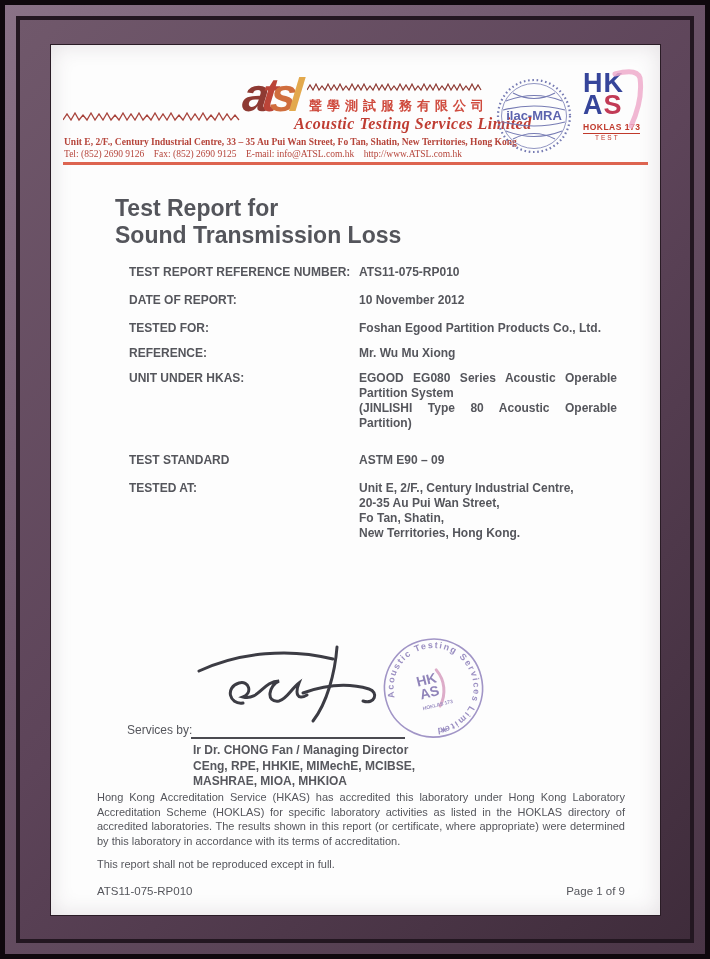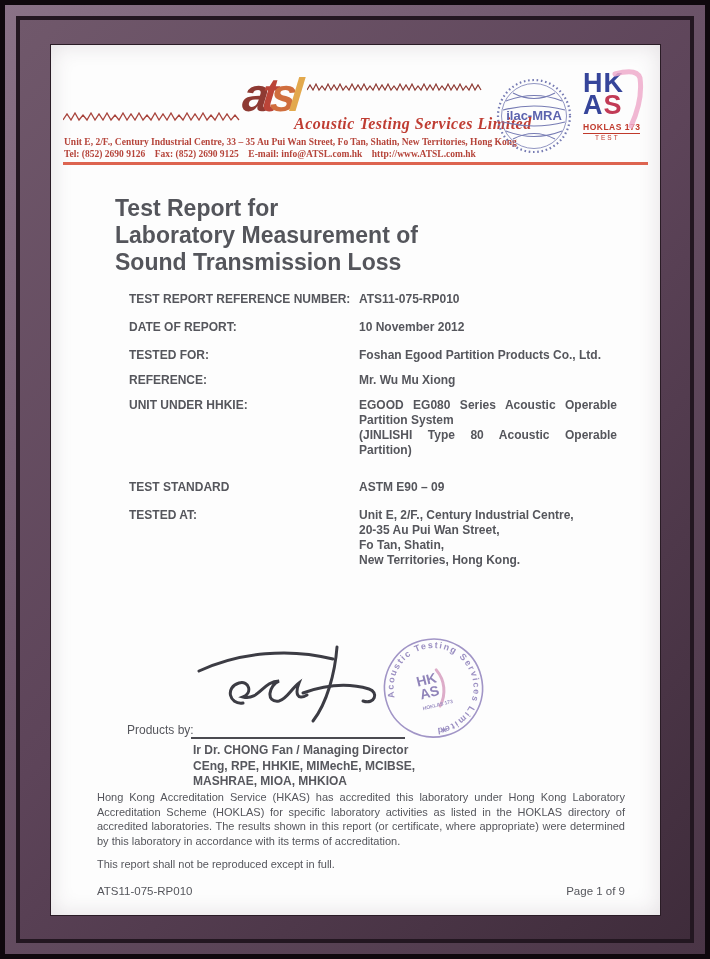--- a/index.html
+++ b/index.html
@@ -16,21 +16,21 @@
   
   .atsl{left:192px;top:26px;font-size:47px;font-weight:bold;font-style:italic;
         letter-spacing:-7px;transform:skewX(-6deg);line-height:1;}
   .atsl span{display:inline-block;}
   .a-a{color:#8e3a33}.a-t{color:#bb4438}.a-s{color:#d06e3e}.a-l{color:#e3a94d}
   .zh{left:258px;top:52px;font-size:13px;font-weight:bold;letter-spacing:5px;color:#cf4b3e;
       font-family:"DejaVu Sans",sans-serif;}
   .en{left:243px;top:70px;font-size:16px;font-weight:bold;font-style:italic;color:#bf3d33;
       font-family:"Liberation Serif",serif;letter-spacing:.5px;}
   .addr1{left:13px;top:92px;font-size:9.5px;color:#b5443a;font-family:"Liberation Serif",serif;font-weight:bold;}
-  .addr2{left:13px;top:104px;font-size:9.5px;color:#b5443a;font-family:"Liberation Serif",serif;font-weight:bold;white-space:pre;}
+  .addr2{left:13px;top:104px;font-size:9.5px;color:#b5443a;font-family:"Liberation Serif",serif;font-weight:normal;white-space:pre;}
   .rule{left:12px;top:117px;width:585px;height:2.5px;background:#dd6450;}
   .hkas{left:532px;top:27px;width:70px;text-align:left;}
   .hkas-letters{position:relative;font-weight:900;font-size:27px;line-height:.82;letter-spacing:1px;color:#36459a;}
   .hkas-letters .s{color:#c23b56;}
   .hkas-swoosh{position:absolute;left:20px;top:-4px;}
   .hoklas{margin-top:5px;font-size:8.5px;font-weight:bold;color:#c0392b;letter-spacing:.5px;
           border-bottom:1px solid #c0392b;display:inline-block;padding-bottom:1px;}
   .hoklas-sub{font-size:6.5px;color:#c0392b;letter-spacing:2px;margin-left:12px;}
   
   .content{left:64px;top:150px;width:502px;color:#55565c;}
@@ -72,20 +72,21 @@
     </svg>
 
     <div class="abs atsl">
       <span class="a-a">a</span><span class="a-t">t</span><span class="a-s">s</span><span class="a-l">l</span>
     </div>
 
     <svg class="abs" style="left:256px;top:36px" width="180" height="14" viewBox="0 0 180 14">
       <path d="M0 9 l3 -5 l3 5 l3 -6 l3 6 l3 -4 l3 4 l3 -6 l3 6 l3 -5 l3 5 l3 -6 l3 6 l3 -4 l3 4 l3 -6 l3 6 l3 -5 l3 5 l3 -6 l3 6 l3 -4 l3 4 l3 -6 l3 6 l3 -5 l3 5 l3 -6 l3 6 l3 -4 l3 4 l3 -6 l3 6 l3 -5 l3 5 l3 -6 l3 6 l3 -4 l3 4 l3 -6 l3 6 l3 -5 l3 5 l3 -6 l3 6 l3 -4 l3 4 l3 -6 l3 6 l3 -5 l3 5 l3 -6 l3 6 l3 -4 l3 4 l3 -6 l3 6 l3 -5 l3 5" fill="none" stroke="#8e3a33" stroke-width="1.2"></path>
     </svg>
 
+    <div class="abs zh">聲學測試服務有限公司</div>
     <div class="abs en">Acoustic Testing Services Limited</div>
     <div class="abs addr1">Unit E, 2/F., Century Industrial Centre, 33 – 35 Au Pui Wan Street, Fo Tan, Shatin, New Territories, Hong Kong</div>
     <div class="abs addr2">Tel: (852) 2690 9126    Fax: (852) 2690 9125    E-mail: info@ATSL.com.hk    http://www.ATSL.com.hk</div>
 
     <svg class="abs" style="left:444px;top:32px" width="78" height="78" viewBox="0 0 78 78">
       <g fill="none" stroke="#767bb3">
         <circle cx="39" cy="39" r="36" stroke-width="2.2" stroke-dasharray="1.6 2.7"></circle>
         <circle cx="39" cy="39" r="32.5" stroke-width="0.8"></circle>
         <path d="M18 16 Q39 27 60 16" stroke-width="1.1"></path>
         <path d="M11 24 Q39 13 67 24" stroke-width="1.1"></path>
@@ -107,42 +108,41 @@
       </div>
       <div class="hoklas">HOKLAS 173</div>
       <div class="hoklas-sub">TEST</div>
     </div>
 
     <div class="abs rule"></div>
 
     <div class="abs content">
       <h1 class="title">
         <div>Test Report for</div>
-        <div>Laboratory Measurement of</div>
         <div>Sound Transmission Loss</div>
       </h1>
 
       <div class="row mb15">
         <div class="lbl">TEST REPORT REFERENCE NUMBER:</div>
         <div class="val">ATS11-075-RP010</div>
       </div>
       <div class="row mb15">
         <div class="lbl">DATE OF REPORT:</div>
         <div class="val">10 November 2012</div>
       </div>
       <div class="row mb10">
         <div class="lbl">TESTED FOR:</div>
         <div class="val">Foshan Egood Partition Products Co., Ltd.</div>
       </div>
       <div class="row mb10">
         <div class="lbl">REFERENCE:</div>
         <div class="val">Mr. Wu Mu Xiong</div>
       </div>
       <div class="row mb22">
-        <div class="lbl">UNIT UNDER HHKIE:</div>
+        <div class="lbl">UNIT UNDER HKAS:</div>
         <div class="val">
           <div class="just">EGOOD EG080 Series Acoustic Operable Partition System</div>
           <div class="just">(JINLISHI Type 80 Acoustic Operable Partition)</div>
         </div>
       </div>
       <div class="row mb13">
         <div class="lbl">TEST STANDARD</div>
         <div class="val">ASTM E90 – 09</div>
       </div>
       <div class="row">
@@ -172,21 +172,21 @@
           <text font-size="9" font-weight="bold" fill="#8a7cb8" letter-spacing="1.5" font-family="Liberation Sans, sans-serif">
             <textPath href="#ring">Acoustic Testing Services Limited</textPath>
           </text>
           <text x="55" y="101" text-anchor="middle" font-size="9" fill="#8a7cb8">★</text>
           <text x="50" y="50" text-anchor="middle" font-size="14" font-weight="bold" fill="#7d6fae" font-family="Liberation Sans, sans-serif">HK</text>
           <text x="50" y="63" text-anchor="middle" font-size="14" font-weight="bold" fill="#7d6fae" font-family="Liberation Sans, sans-serif">AS</text>
           <path d="M62 38 C 68 50, 66 64, 57 74" stroke="#d8a0c0" stroke-width="3" fill="none" stroke-linecap="round"></path>
           <text x="55" y="74" text-anchor="middle" font-size="5" font-weight="bold" fill="#8a7cb8" font-family="Liberation Sans, sans-serif">HOKLAS 173</text>
         </svg>
       </div>
-      <div class="abs approved">Products by:</div>
+      <div class="abs approved">Services by:</div>
       <div class="abs sigline"></div>
       <div class="abs approver">Ir Dr. CHONG Fan / Managing Director</div>
       <div class="abs quals">CEng, RPE, HHKIE, MIMechE, MCIBSE,
 MASHRAE, MIOA, MHKIOA</div>
     </div>
 
     <div class="abs accred">Hong Kong Accreditation Service (HKAS) has accredited this laboratory under Hong Kong Laboratory Accreditation Scheme (HOKLAS) for specific laboratory activities as listed in the HOKLAS directory of accredited laboratories. The results shown in this report (or certificate, where appropriate) were determined by this laboratory in accordance with its terms of accreditation.</div>
     <div class="abs repro">This report shall not be reproduced except in full.</div>
     <div class="abs pfoot">
       <span>ATS11-075-RP010</span>

